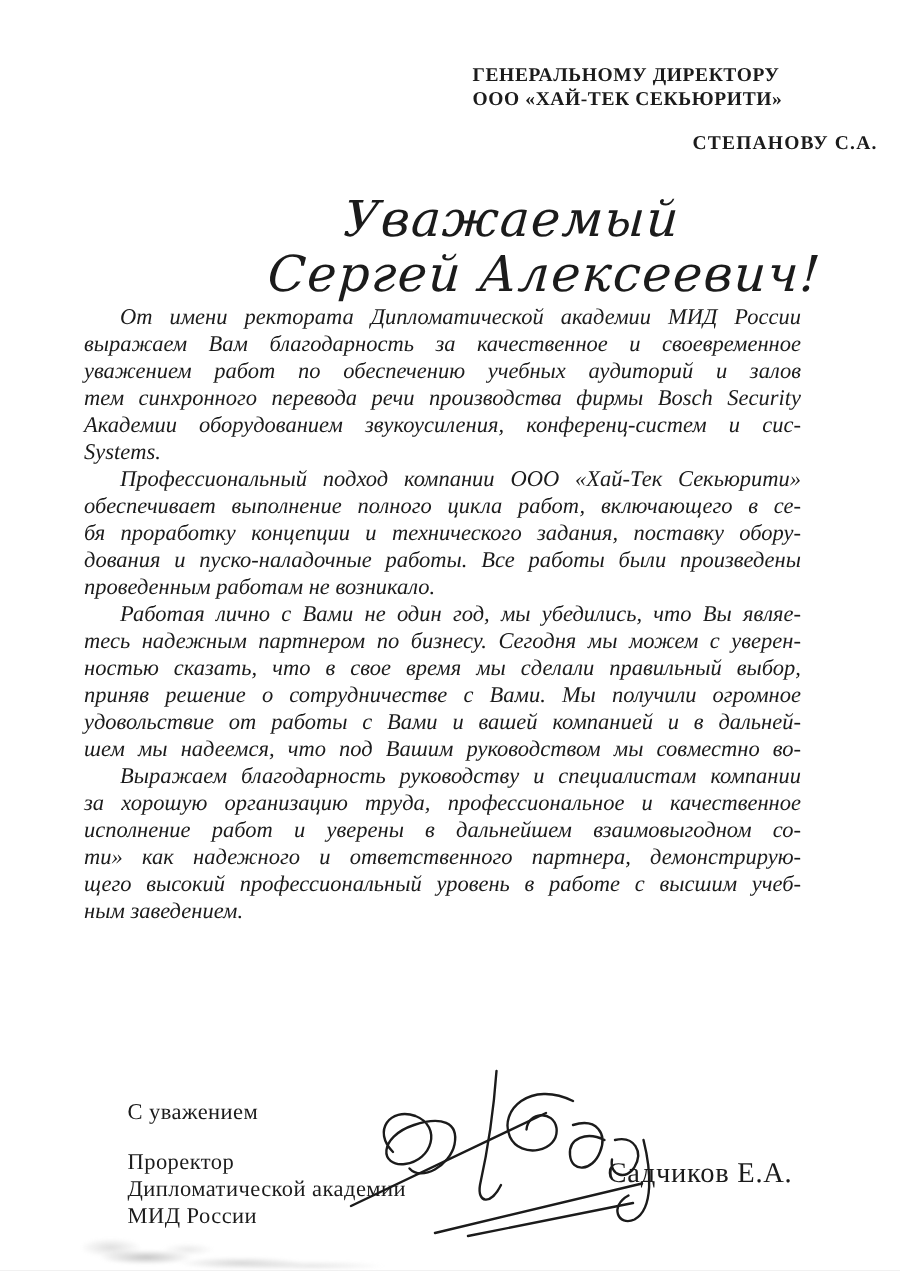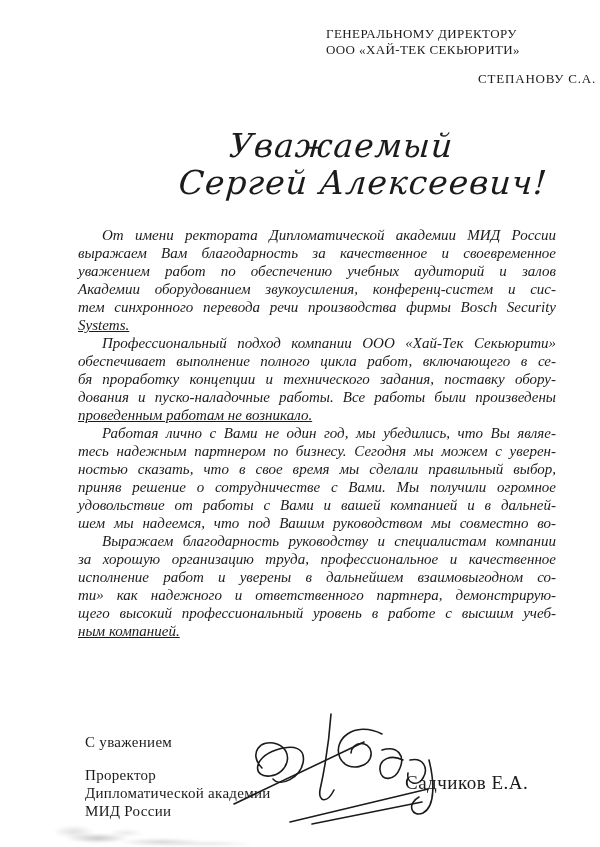--- a/index.html
+++ b/index.html
@@ -7,42 +7,42 @@
     position:relative;
     width:600px;height:847px;
     margin:0 auto;
     background:#ffffff;
     overflow:hidden;
     font-family:"Liberation Serif","DejaVu Serif",serif;
     color:#1b1b1b;
   }
   
   .recipient{
-    position:absolute;left:315px;top:26px;width:270px;
-    font-weight:400;font-size:13px;line-height:15.5px;letter-spacing:0.4px;margin-left:11px;
+    position:absolute;left:315px;top:42px;width:270px;
+    font-weight:700;font-size:13px;line-height:15.5px;letter-spacing:0.4px;
   }
   .recipient .r-name{margin-top:14px;letter-spacing:0.8px;text-align:right;}
   
   .salutation{
     position:absolute;left:150px;top:127px;width:400px;
     font-style:italic;font-size:33px;line-height:37px;letter-spacing:1px;
     font-family:"DejaVu Serif","Liberation Serif",serif;
     transform:skewX(-4deg);
   }
   .salutation .sal1{margin-left:78px;}
   .salutation .sal2{margin-left:30px;}
   
   .body{
-    position:absolute;left:78px;top:203px;width:478px;
-    font-style:italic;font-size:15px;line-height:18px;margin-top:23px;
+    position:absolute;left:56px;top:203px;width:478px;
+    font-style:italic;font-size:15px;line-height:18px;
   }
   .line{white-space:normal;}
   .j{text-align:justify;text-align-last:justify;}
   .p-first{text-indent:24px;}
-  .p-last{text-align:left;text-decoration:underline;}
+  .p-last{text-align:left;}
   
   .closing{
     position:absolute;left:85px;top:733px;
     font-size:15px;line-height:18px;letter-spacing:0.3px;
   }
   .closing .regards{margin-bottom:15px;}
   .signer{
     position:absolute;left:405px;top:772px;
     font-size:19px;letter-spacing:0.5px;
   }
@@ -77,43 +77,43 @@
   <div class="salutation">
     <div class="sal1">Уважаемый</div>
     <div class="sal2">Сергей Алексеевич!</div>
   </div>
 
   <div class="body">
 
     <div class="line j p-first">От имени ректората Дипломатической академии МИД России</div>
     <div class="line j">выражаем Вам благодарность за качественное и своевременное</div>
     <div class="line j">уважением работ по обеспечению учебных аудиторий и залов</div>
+    <div class="line j">тем синхронного перевода речи производства фирмы Bosch Security</div>
     <div class="line j">Академии оборудованием звукоусиления, конференц-систем и сис-</div>
-    <div class="line j">тем синхронного перевода речи производства фирмы Bosch Security</div>
     <div class="line p-last">Systems.</div>
 
     <div class="line j p-first">Профессиональный подход компании ООО «Хай-Тек Секьюрити»</div>
     <div class="line j">обеспечивает выполнение полного цикла работ, включающего в се-</div>
     <div class="line j">бя проработку концепции и технического задания, поставку обору-</div>
     <div class="line j">дования и пуско-наладочные работы. Все работы были произведены</div>
     <div class="line p-last">проведенным работам не возникало.</div>
 
     <div class="line j p-first">Работая лично с Вами не один год, мы убедились, что Вы являе-</div>
     <div class="line j">тесь надежным партнером по бизнесу. Сегодня мы можем с уверен-</div>
     <div class="line j">ностью сказать, что в свое время мы сделали правильный выбор,</div>
     <div class="line j">приняв решение о сотрудничестве с Вами. Мы получили огромное</div>
     <div class="line j">удовольствие от работы с Вами и вашей компанией и в дальней-</div>
     <div class="line j">шем мы надеемся, что под Вашим руководством мы совместно во-</div>
 
     <div class="line j p-first">Выражаем благодарность руководству и специалистам компании</div>
     <div class="line j">за хорошую организацию труда, профессиональное и качественное</div>
     <div class="line j">исполнение работ и уверены в дальнейшем взаимовыгодном со-</div>
     <div class="line j">ти» как надежного и ответственного партнера, демонстрирую-</div>
     <div class="line j">щего высокий профессиональный уровень в работе с высшим учеб-</div>
-    <div class="line p-last">ным компанией.</div>
+    <div class="line p-last">ным заведением.</div>
   </div>
 
   <div class="closing">
     <div class="regards">С уважением</div>
     <div>Проректор</div>
     <div>Дипломатической академии</div>
     <div>МИД России</div>
   </div>
 
   <svg class="signature" viewBox="0 0 272 128" xmlns="http://www.w3.org/2000/svg">

